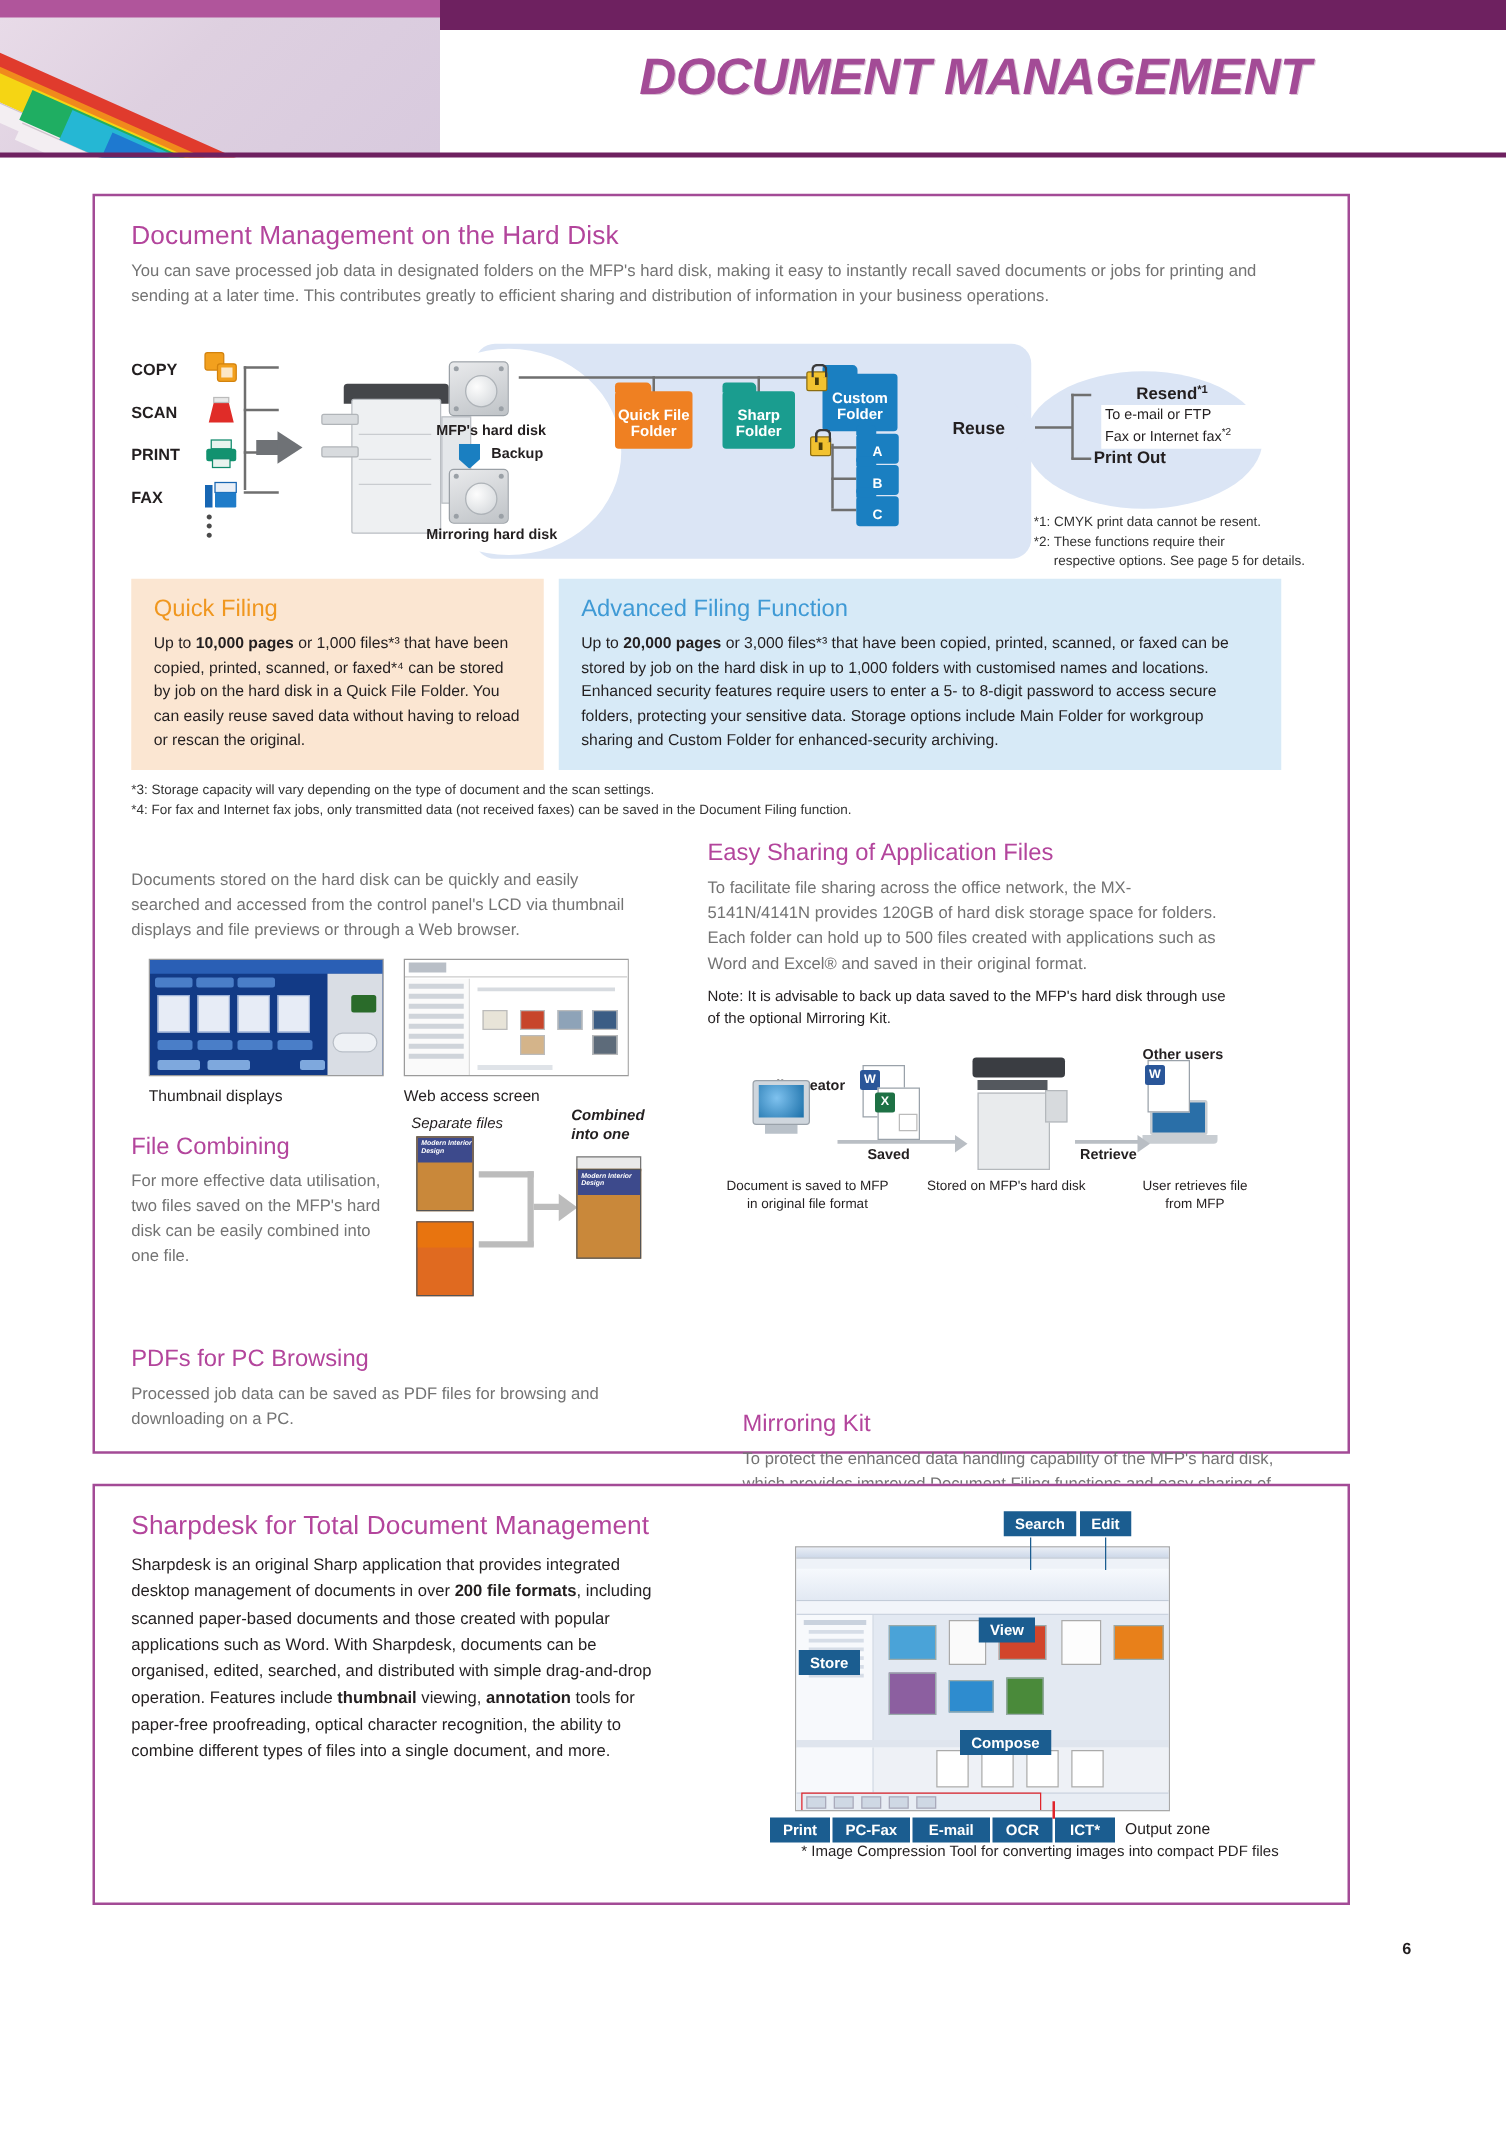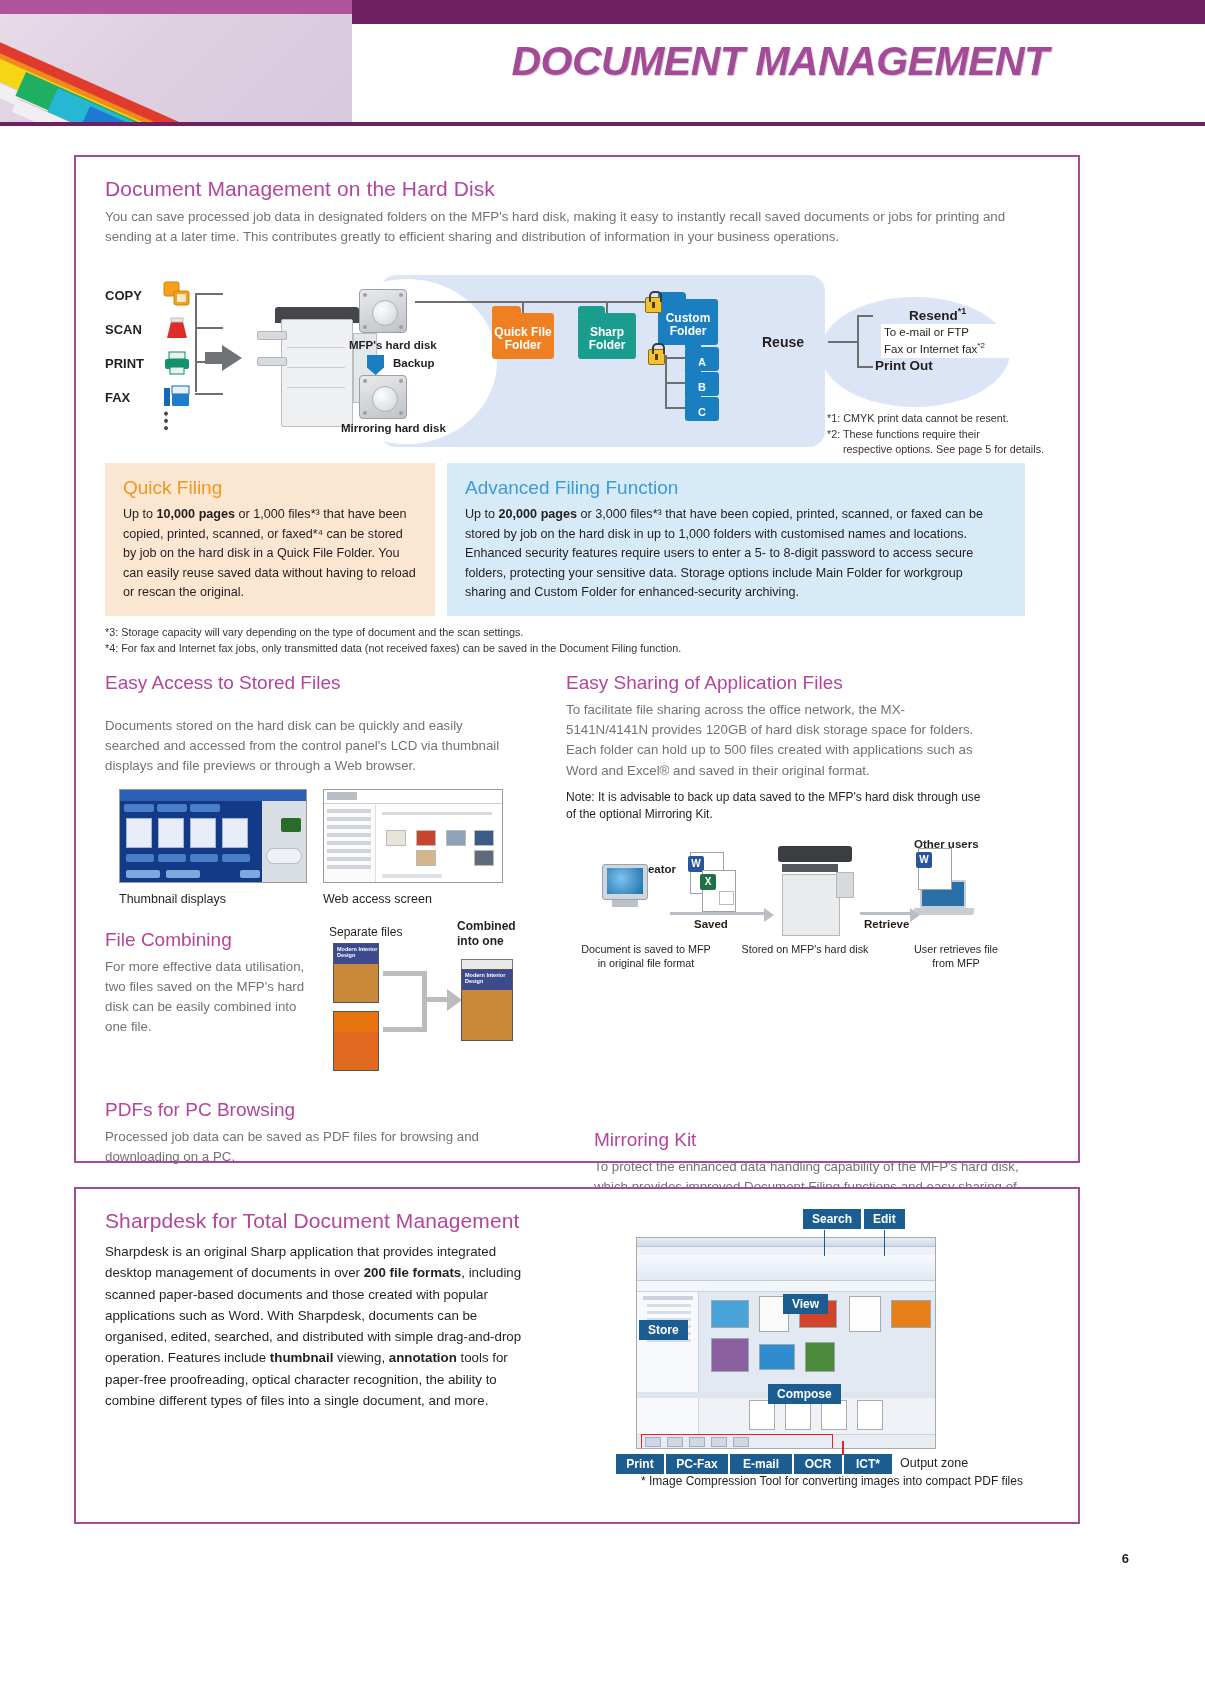--- a/index.html
+++ b/index.html
@@ -117,21 +117,21 @@
 
   
   .web { width:178px; height:92px; background:#fff; position:relative; overflow:hidden; }
   .web .wtop{position:absolute;left:0;top:0;width:100%;height:14px;background:#fff;border-bottom:1px solid #ccc;}
   .web .logo{position:absolute;left:3px;top:2px;width:30px;height:8px;background:#b9bfc7;}
   .web .nav{position:absolute;left:0;top:15px;width:52px;height:77px;background:#fafafa;border-right:1px solid #ddd;}
   .web .nrow{position:absolute;left:3px;width:44px;height:4px;background:#cfd4da;}
   .web .thumb{position:absolute;width:20px;height:16px;border:1px solid #bbb;}
 
   
-  .fc { position:absolute; left:222px; top:12px; width:205px; height:135px; }
+  .fc { position:absolute; left:222px; top:0px; width:205px; height:135px;font-style:italic; }
   .bk { position:absolute; width:46px; height:60px; border:1px solid #555; overflow:hidden; }
   .bk .t{position:absolute;left:0;top:0;width:100%;height:20px;background:#3d4a8c;}
   .bk .ti{position:absolute;left:3px;top:2px;font-size:5.5px;color:#fff;font-weight:bold;line-height:1.2;}
   .gray-arrow { position:absolute; background:#bcbcbc; }
   .gray-head { position:absolute; width:0;height:0;border-top:11px solid transparent;
                border-bottom:11px solid transparent;border-left:15px solid #bcbcbc;}
 
   
   .flow { position:absolute; left:0; top:112px; width:460px; height:135px; }
   .pcimg { position:absolute; width:56px; height:48px; }
@@ -345,21 +345,20 @@
       <h3>Advanced Filing Function</h3>
       <p><span>Up to </span><b>20,000 pages</b><span> or 3,000 files*³ that have been copied, printed, scanned, or faxed can be stored by job on the hard disk in up to 1,000 folders with customised names and locations. Enhanced security features require users to enter a 5- to 8-digit password to access secure folders, protecting your sensitive data. Storage options include Main Folder for workgroup sharing and Custom Folder for enhanced-security archiving.</span></p>
     </div>
 
     <div class="fn fn-block">
       <div>*3: Storage capacity will vary depending on the type of document and the scan settings.</div>
       <div>*4: For fax and Internet fax jobs, only transmitted data (not received faxes) can be saved in the Document Filing function.</div>
     </div>
 
     <div class="colL">
-      <h2 class="secsm">Easy Access to Stored Files</h2>
       <p class="body" style="margin-top:22px;width:410px;">Documents stored on the hard disk can be quickly and easily searched and accessed from the control panel's LCD via thumbnail displays and file previews or through a Web browser.</p>
 
       <div style="position:relative;height:118px;margin-top:12px;">
         <div class="shotbox" style="position:absolute;left:14px;top:0;">
           <div class="lcd">
             <div class="tbar"></div>
             <div class="btn" style="left:4px;top:14px;width:30px;"></div>
             <div class="btn" style="left:37px;top:14px;width:30px;"></div>
             <div class="btn" style="left:70px;top:14px;width:30px;"></div>
             <div class="tile" style="left:6px;top:28px;"></div>

